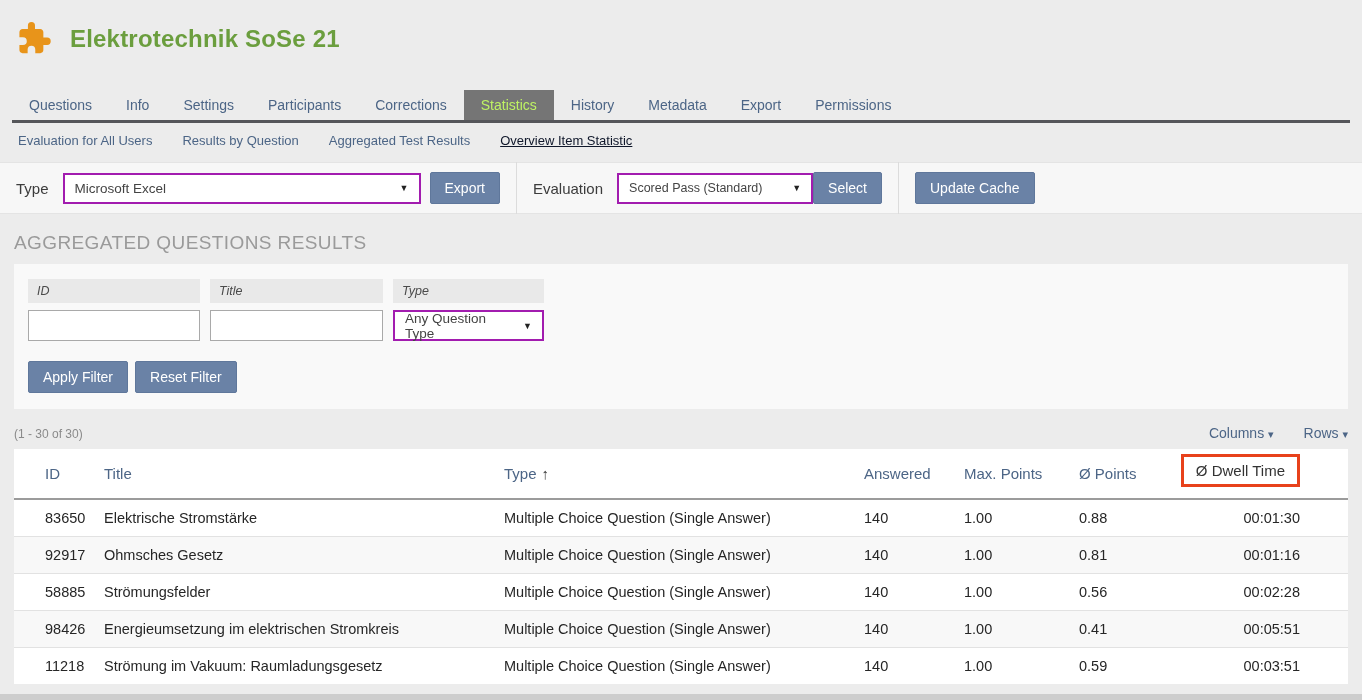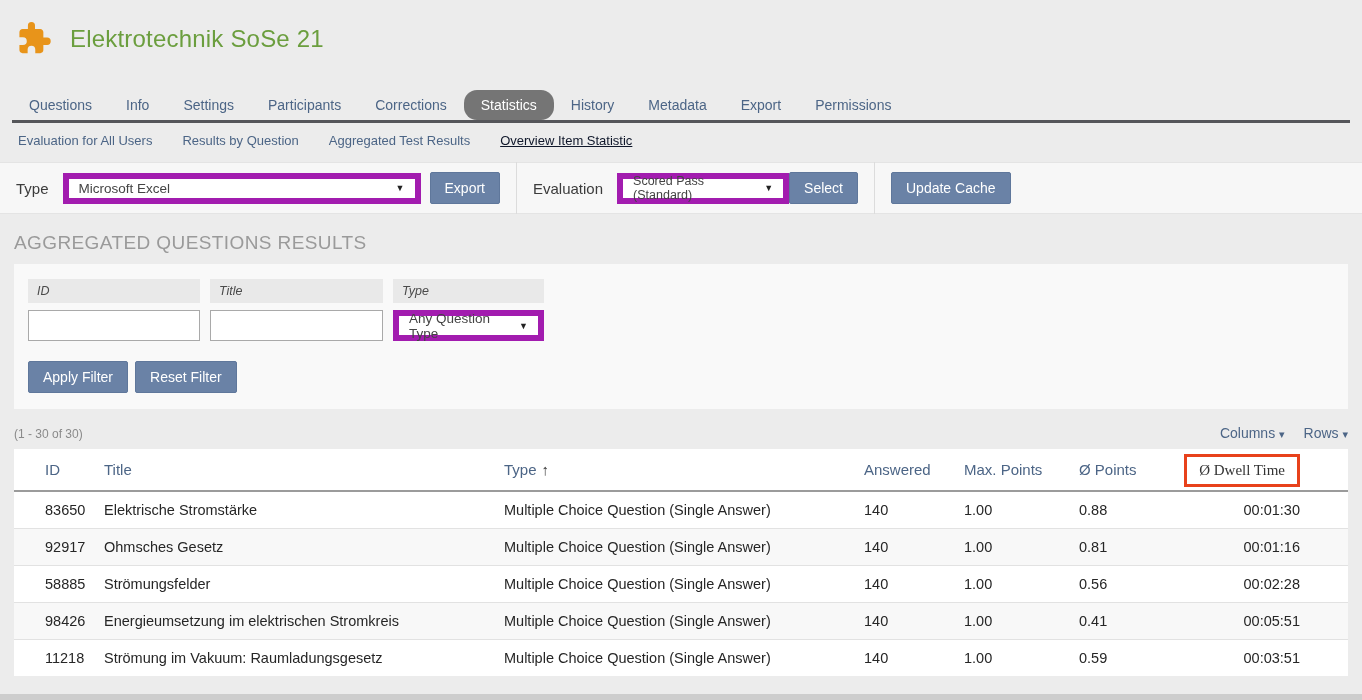--- a/index.html
+++ b/index.html
@@ -7,43 +7,43 @@
   body {
     font-family: "Liberation Sans", sans-serif;
     background: #ececec;
     color: #333;
     position: relative;
   }
 
   
   .app-header { display: flex; align-items: center; gap: 18px; padding: 16px 0 0 18px; height: 62px; }
   .app-header .icon-wrap { width: 34px; height: 34px; flex: 0 0 auto; }
-  .app-title { font-size: 24px; font-weight: 400; color: #6b9e3e; letter-spacing: 0.2px; }
+  .app-title { font-size: 24px; font-weight: 700; color: #6b9e3e; letter-spacing: 0.2px; }
 
   
   .tabbar { margin: 28px 12px 0 12px; border-bottom: 3px solid #55565a; }
   .tabbar ul { list-style: none; display: flex; }
   .tabbar li {
     padding: 7px 17px; font-size: 14px; color: #4c6586; cursor: pointer; white-space: nowrap;
   }
-  .tabbar li.active { background: #757575; color: #ffffff; border-radius: 13px; }
+  .tabbar li.active { background: #757575; color: #bef264; }
 
   
   .subtabbar { display: flex; gap: 30px; padding: 10px 14px 12px 18px; }
   .subtabbar .subtab { font-size: 13px; color: #4c6586; cursor: pointer; }
   .subtabbar .subtab.active { text-decoration: underline; color: #0f172a; }
 
   
   .toolbar {
     background: #f7f7f7; height: 52px; display: flex; align-items: center;
     padding: 0 16px; margin-top: 2px; border-top: 1px solid #e4e4e4; border-bottom: 1px solid #e4e4e4;
   }
   .toolbar .tlabel { font-size: 15px; color: #3c3c3c; margin-right: 14px; }
   .fake-select {
-    background: #fff; border: 6px solid #a21caf; height: 31px; display: flex; align-items: center;
+    background: #fff; border: 2px solid #a21caf; height: 31px; display: flex; align-items: center;
     justify-content: space-between; padding: 0 10px; font-size: 13.5px; color: #444; cursor: pointer;
   }
   .fake-select .caret { font-size: 9px; color: #222; margin-left: 10px; }
   .btn {
     background: #6a82a6; color: #fff; border: 1px solid #5f779b; font-size: 14px;
     padding: 7px 14px; cursor: pointer; border-radius: 2px; font-family: "Liberation Sans", sans-serif;
   }
   .tb-divider { width: 1px; height: 52px; background: #dcdcdc; margin: 0 16px; }
 
   
@@ -62,34 +62,34 @@
     margin-top: 7px; height: 31px; border: 1px solid #a9a9a9; background: #fff; padding: 0 8px;
     font-size: 13.5px; font-family: "Liberation Sans", sans-serif;
   }
   .filter-field .fake-select { margin-top: 7px; }
   .w-id { width: 172px; } .w-title { width: 173px; } .w-type { width: 151px; }
   .filter-buttons { margin-top: 20px; display: flex; gap: 7px; }
 
   
   .table-controls { margin: 16px 14px 8px 14px; display: flex; justify-content: space-between; align-items: flex-end; }
   .range-info { font-size: 12px; color: #8a8a8a; }
-  .col-row-links { display: flex; gap: 19px; font-size: 14px; color: #4c6586; }
+  .col-row-links { display: flex; gap: 30px; font-size: 14px; color: #4c6586; }
   .col-row-links .link { cursor: pointer; }
   .col-row-links .caret { font-size: 11px; }
 
   
   .table-wrap { margin: 0 14px; background: #fff; }
   table { width: 100%; border-collapse: collapse; table-layout: fixed; }
   thead th {
     font-size: 15px; font-weight: 400; color: #4c6586; text-align: left;
     padding: 9px 8px; border-bottom: 2px solid #9b9b9b; background: #fff; white-space: nowrap;
   }
   thead th.num, tbody td.num { text-align: left; }
   thead th.dwell, tbody td.dwell { text-align: right; padding-right: 48px; }
-  thead th.dwell { color: #333; padding-top: 5px; padding-bottom: 3px; font-family: Liberation Serif, serif; }
+  thead th.dwell { color: #333; padding-top: 5px; padding-bottom: 11px; }
   th .sort-arrow { color: #3a3a3a; font-weight: 700; font-size: 15px; margin-left: 5px; }
   .hl-box {
     display: inline-block; border: 3px solid #e8411b; padding: 5px 12px; font-size: 15px; color: #333;
   }
   tbody td {
     font-size: 14.5px; color: #262626; padding: 10px 8px; border-top: 1px solid #e2e2e2;
     white-space: nowrap; overflow: hidden;
   }
   tbody tr:first-child td { border-top: none; }
   tbody tr:nth-child(even) { background: #f8f8f8; }
@@ -136,21 +136,21 @@
   <span class="tlabel">Type</span>
   <div class="fake-select" style="width:358px">
     <span>Microsoft Excel</span>
     <span class="caret">▼</span>
   </div>
   <button class="btn" style="margin-left:9px">Export</button>
 
   <span class="tb-divider"></span>
 
   <span class="tlabel">Evaluation</span>
-  <div class="fake-select" style="width:172px">
+  <div class="fake-select" style="width:196px">
     <span style="font-size:12.5px">Scored Pass (Standard)</span>
     <span class="caret">▼</span>
   </div>
   <button class="btn" style="">Select</button>
 
   <span class="tb-divider"></span>
 
   <button class="btn">Update Cache</button>
 </div>
 

